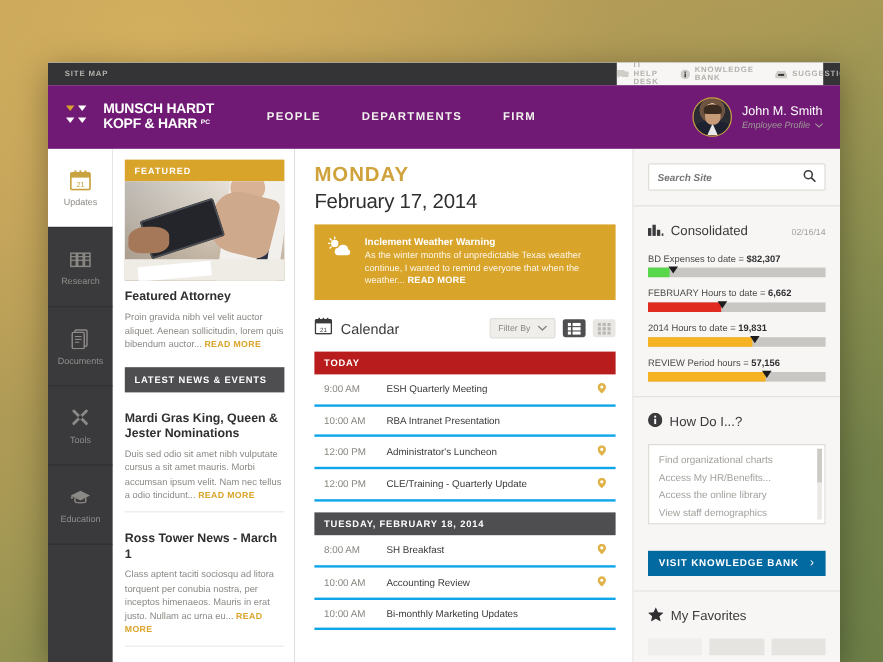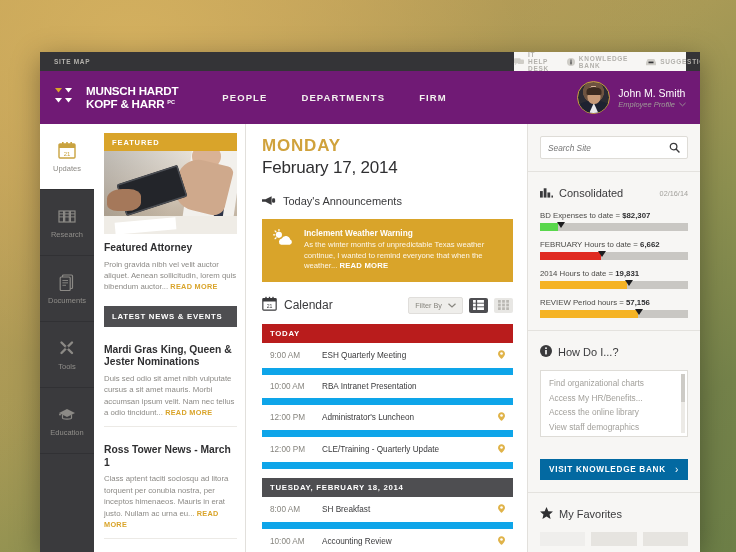--- a/index.html
+++ b/index.html
@@ -136,35 +136,35 @@
     background: #efeeeb; border: 1px solid #e0dedb; color: #88867f; font-size: 7.3px;
     padding: 3px 6px; display: flex; align-items: center; gap: 6px; border-radius: 2px;
   }
   .vbtn { width: 19px; height: 15px; display:flex; align-items:center; justify-content:center; border-radius:2px; }
   .vbtn.on { background: #4e4e51; }
   .vbtn.off { background: #e8e7e4; }
 
   .daybar { font-size: 7.8px; font-weight: 700; letter-spacing: .7px; color: #fff; padding: 5px 8px; margin-top: 9px; }
   .daybar.today { background: #b91c1c; }
   .daybar.next { background: #4e4e51; }
-  .evrow { display: flex; align-items: center; padding: 7px 8px; border-bottom: 7px solid #0ea5e9; font-size: 8.2px; }
+  .evrow { display: flex; align-items: center; padding: 7px 8px; border-bottom: 2px solid #0ea5e9; font-size: 8.2px; }
   .evtime { width: 52px; flex: 0 0 52px; color: #87857f; }
   .evtitle { color: #3a3a3c; }
   .evpin { margin-left: auto; color: #d9a42a; }
 
   
   .right { width: 172px; flex: 0 0 auto; background: #f7f6f4; }
   .rsec { padding: 12px 12px; border-bottom: 1px solid #e4e2de; }
   .searchwrap {
     display: flex; align-items: center; background: #fff; border: 1px solid #dedcd7;
     height: 23px; padding: 0 7px; border-radius: 2px;
   }
   .searchwrap input {
     flex: 1 1 auto; border: 0; outline: 0; font-size: 8.3px; color: #8d8b86;
-    font-style: italic; font-family: "Liberation Sans", sans-serif; background: transparent;
+    font-style: italic; font-family: "Liberation Sans", sans-serif; background: transparent; font-weight: bold;
   }
   .rhead { display: flex; align-items: center; gap: 6px; }
   .rhead .t { font-size: 11px; color: #3a3a3c; }
   .rhead .d { margin-left: auto; font-size: 7.3px; color: #a3a19c; }
 
   .stat { margin-top: 9px; }
   .stat .lbl { font-size: 7.8px; color: #4b4a47; margin-bottom: 3px; }
   .stat .lbl b { color: #2f2f31; }
   .track { height: 8px; background: #c9c7c3; position: relative; }
   .fill { height: 100%; }
@@ -384,29 +384,20 @@
       <div class="newsitem">
         
         
       </div>
     </div>
 
     <div class="center">
       <div class="dayname">MONDAY</div>
       <div class="datebig">February 17, 2014</div>
 
-      <div class="sechead">
-        <span>
-          <svg width="14" height="11" viewBox="0 0 16 12">
-            <path d="M0 4.5 H4 L11 1 V11 L4 7.5 H0 Z" fill="#3a3a3c"></path>
-            <rect x="11.5" y="3.5" width="3.5" height="5" rx="1.5" fill="#3a3a3c"></rect>
-          </svg>
-        </span>
-        <span class="t">Today's Announcements</span>
-      </div>
 
       <div class="annbox">
         <div class="annrow">
           <span class="annicon">
             <svg width="20" height="18" viewBox="0 0 22 20">
               <circle cx="6.5" cy="6.5" r="3.4" fill="#fff"></circle>
               <g stroke="#fff" stroke-width="1.3" stroke-linecap="round">
                 <line x1="6.5" y1="0.4" x2="6.5" y2="2"></line>
                   <line x1="0.5" y1="6.5" x2="2" y2="6.5"></line>
                 <line x1="2.2" y1="2.2" x2="3.3" y2="3.3"></line>

